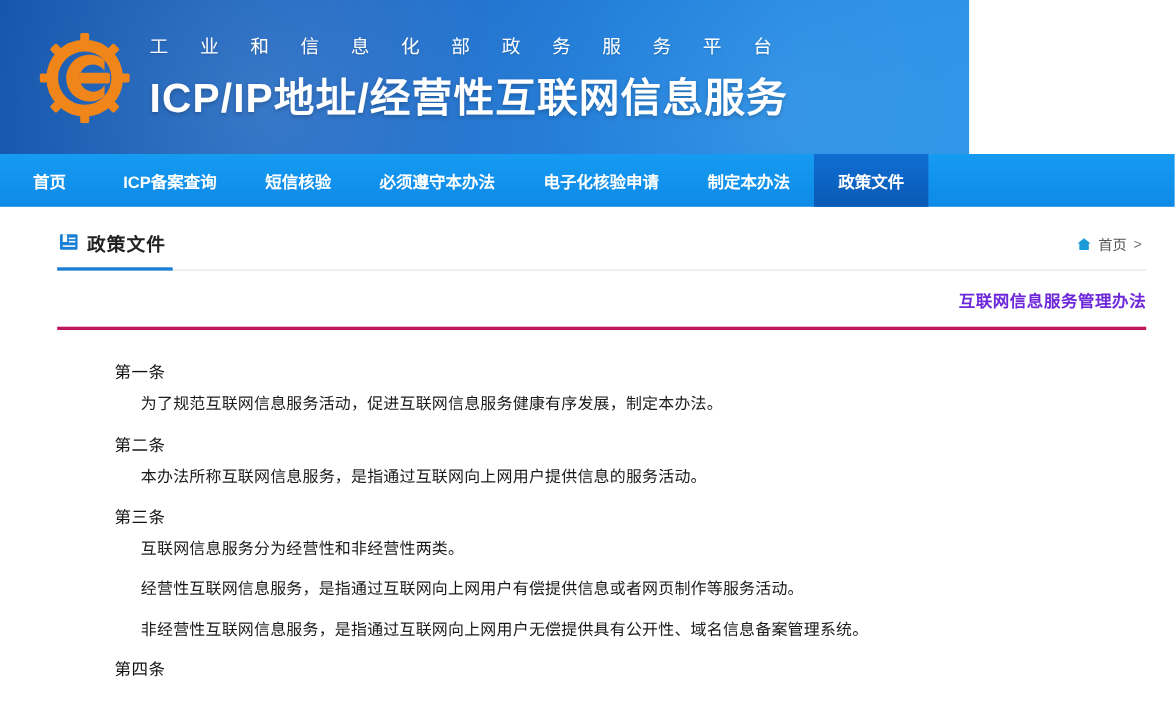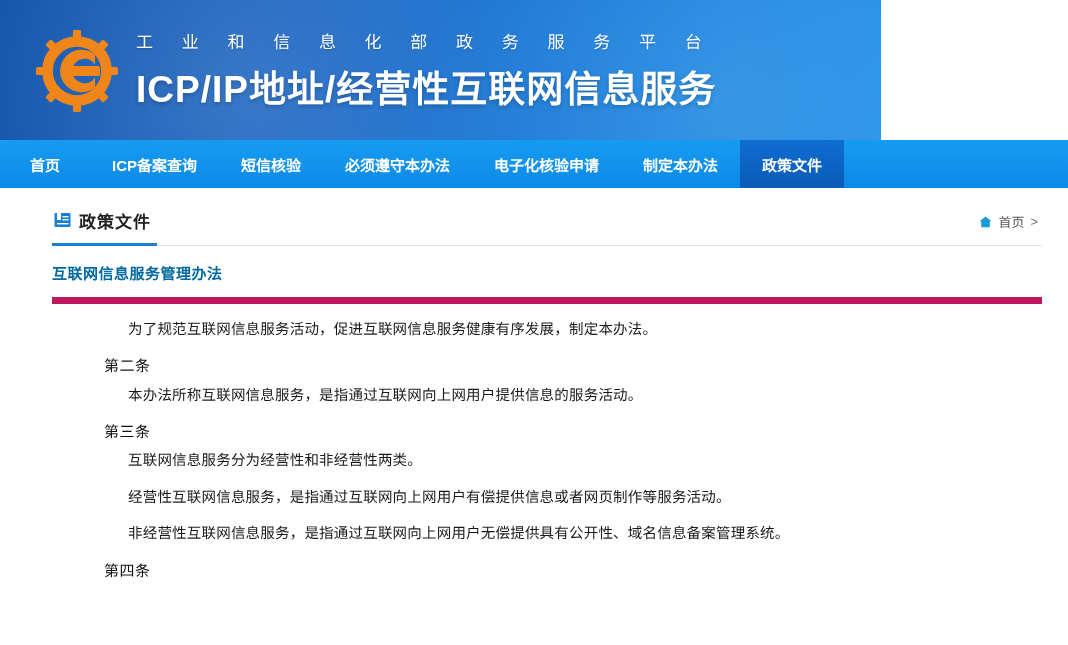--- a/index.html
+++ b/index.html
@@ -156,26 +156,26 @@
     text-decoration: none;
     cursor: pointer;
   }
   .bc-sep { margin: 0 4px 0 6px; color: #777; }
 
   
   .doc-wrap {
     margin: 0 26px 0 52px;
   }
   .doc-title {
-    text-align: left;
+    text-align: right;
     font-size: 15px;
     font-weight: 700;
-    color: #0369a1;
+    color: #6d28d9;
     padding: 16px 0 14px 0;
-    border-bottom: 7px solid #be185d;
+    border-bottom: 3px solid #be185d;
     letter-spacing: 0.5px;
   }
   .doc-body {
     padding: 14px 0 0 0;
     font-size: 14.5px;
     color: #1a1a1a;
     line-height: 1.55;
   }
   .article-no {
     font-size: 15px;
@@ -254,20 +254,21 @@
         </svg>
       </span>
       <a>首页</a>
       <span class="bc-sep">&gt;</span>
     </div>
   </div>
 
   <div class="doc-wrap">
     <div class="doc-title">互联网信息服务管理办法</div>
     <div class="doc-body">
+      <div class="article-no">第一条</div>
       <p class="article-p">为了规范互联网信息服务活动，促进互联网信息服务健康有序发展，制定本办法。</p>
       <div class="article-no">第二条</div>
       <p class="article-p">本办法所称互联网信息服务，是指通过互联网向上网用户提供信息的服务活动。</p>
       <div class="article-no">第三条</div>
       <p class="article-p">互联网信息服务分为经营性和非经营性两类。</p>
       <p class="article-p">经营性互联网信息服务，是指通过互联网向上网用户有偿提供信息或者网页制作等服务活动。</p>
       <p class="article-p">非经营性互联网信息服务，是指通过互联网向上网用户无偿提供具有公开性、域名信息备案管理系统。</p>
       <div class="article-no">第四条</div>
     </div>
   </div>

